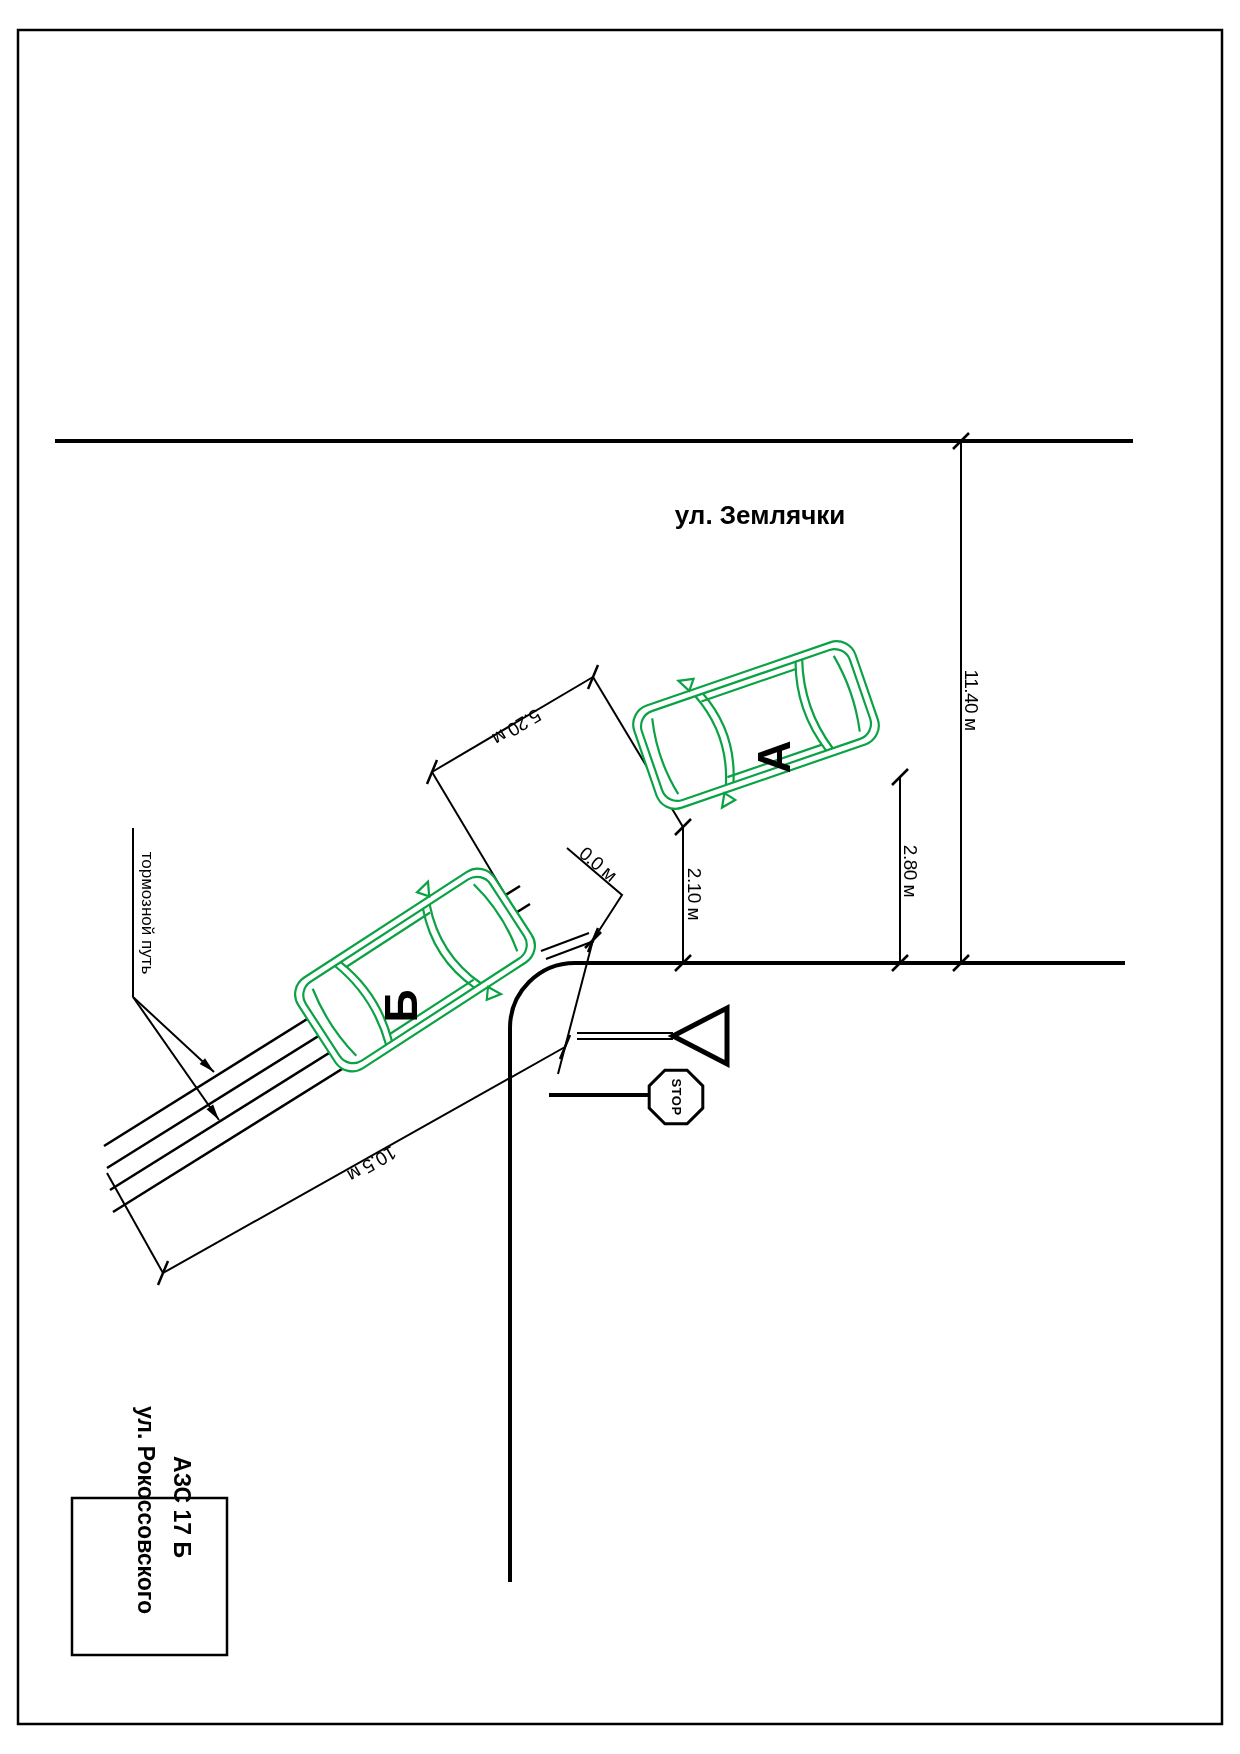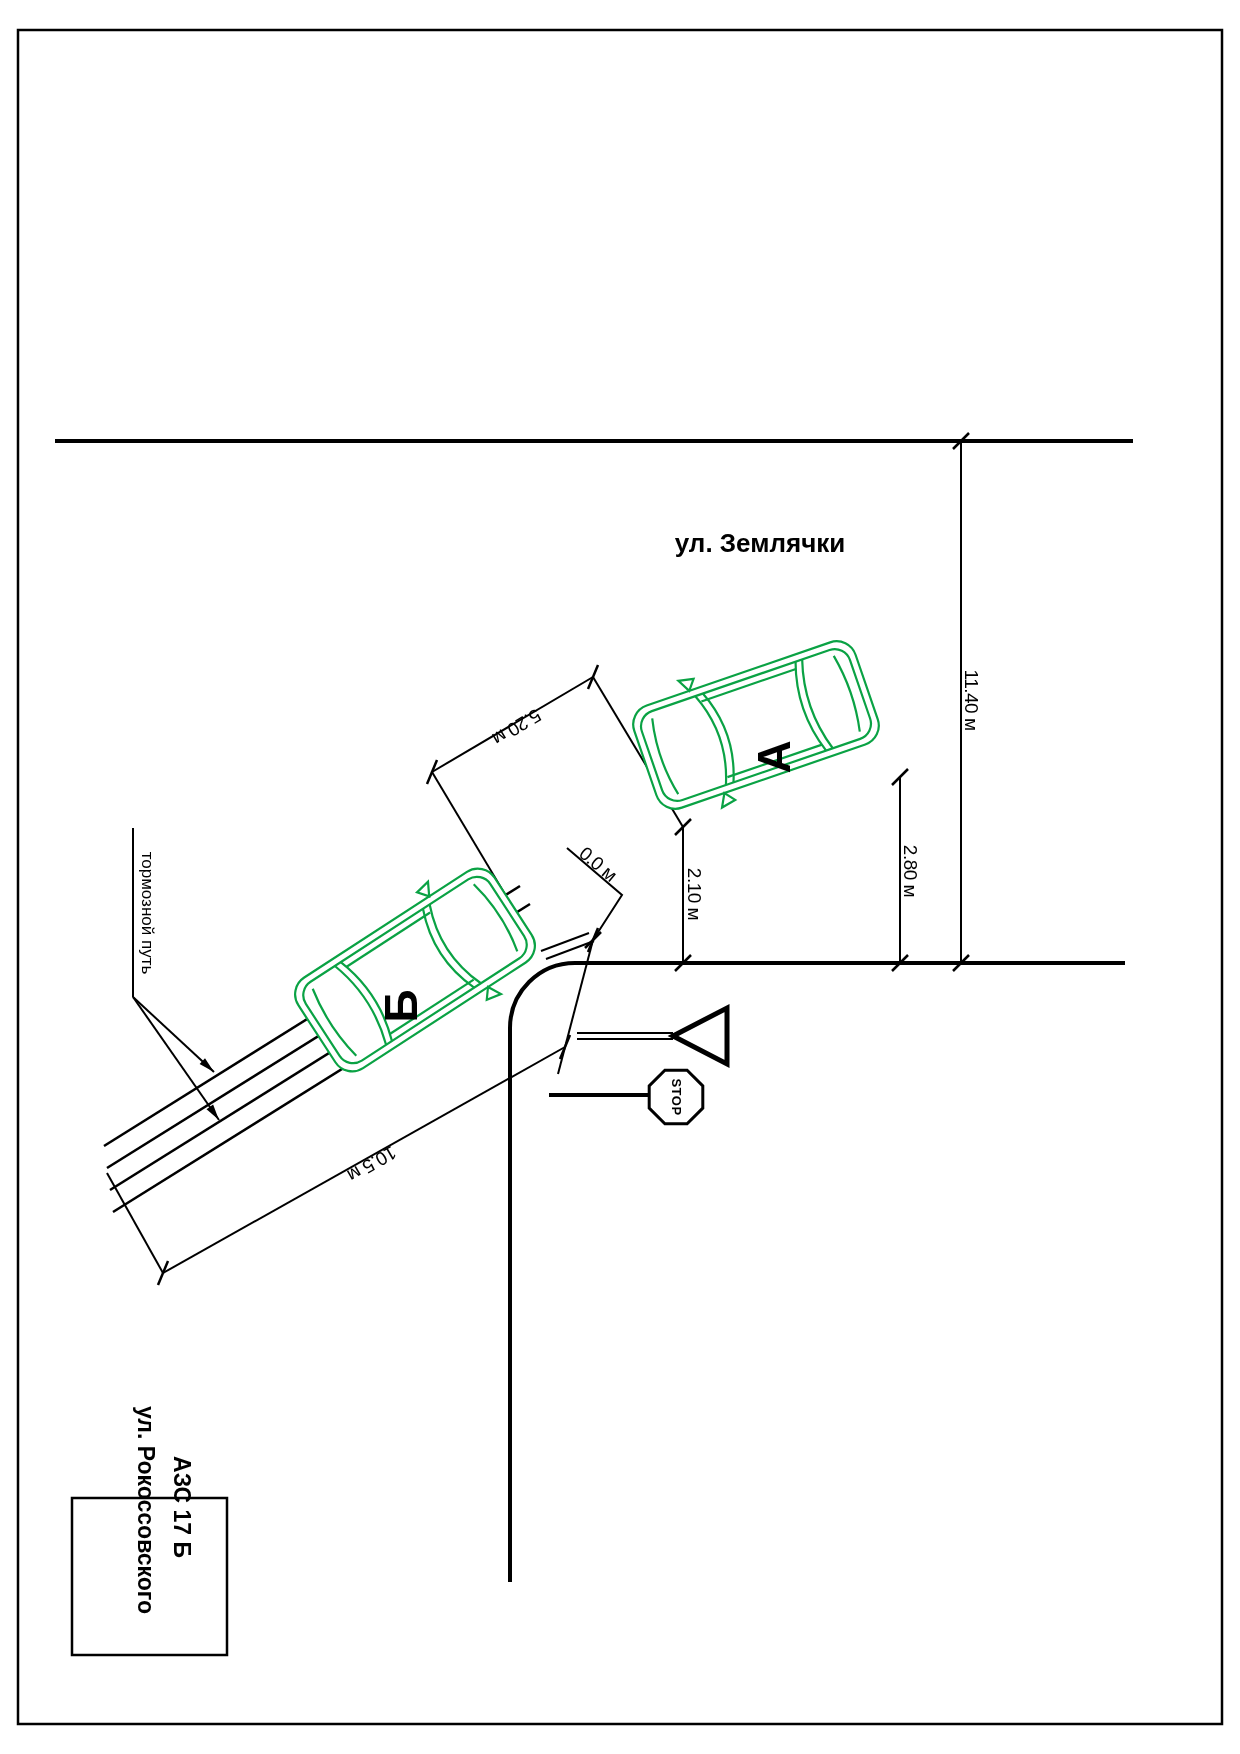--- a/index.html
+++ b/index.html
@@ -119,21 +119,21 @@
       <path d="M96,-40 Q104,0 96,40"></path>
       <path d="M-44,-40 L56,-40"></path>
       <path d="M-44,40 L56,40"></path>
       <path d="M-52,-54 l-7,-13 l15,3 z"></path>
       <path d="M-52,54 l-7,13 l15,-3 z"></path>
     </g>
 
     <rect x="72" y="1498" width="155" height="157" fill="none" stroke="#000" stroke-width="2.5"></rect>
   </svg>
 
-  <div class="txt street" style="left:760px;top:543px;">ул. Землячки</div>
+  <div class="txt street" style="left:760px;top:515px;">ул. Землячки</div>
 
   <div class="txt vstreet rot90" style="left:145px;top:1510px;">ул. Рокоссовского</div>
 
   <div class="txt vstreet rot90" style="left:181px;top:1507px;">АЗС 17 Б</div>
 
   <div class="txt dim rot90" style="left:971px;top:700px;">11.40 м</div>
 
   <div class="txt dim rot90" style="left:694px;top:894px;">2.10 м</div>
 
   <div class="txt dim rot90" style="left:910px;top:871px;">2.80 м</div>

